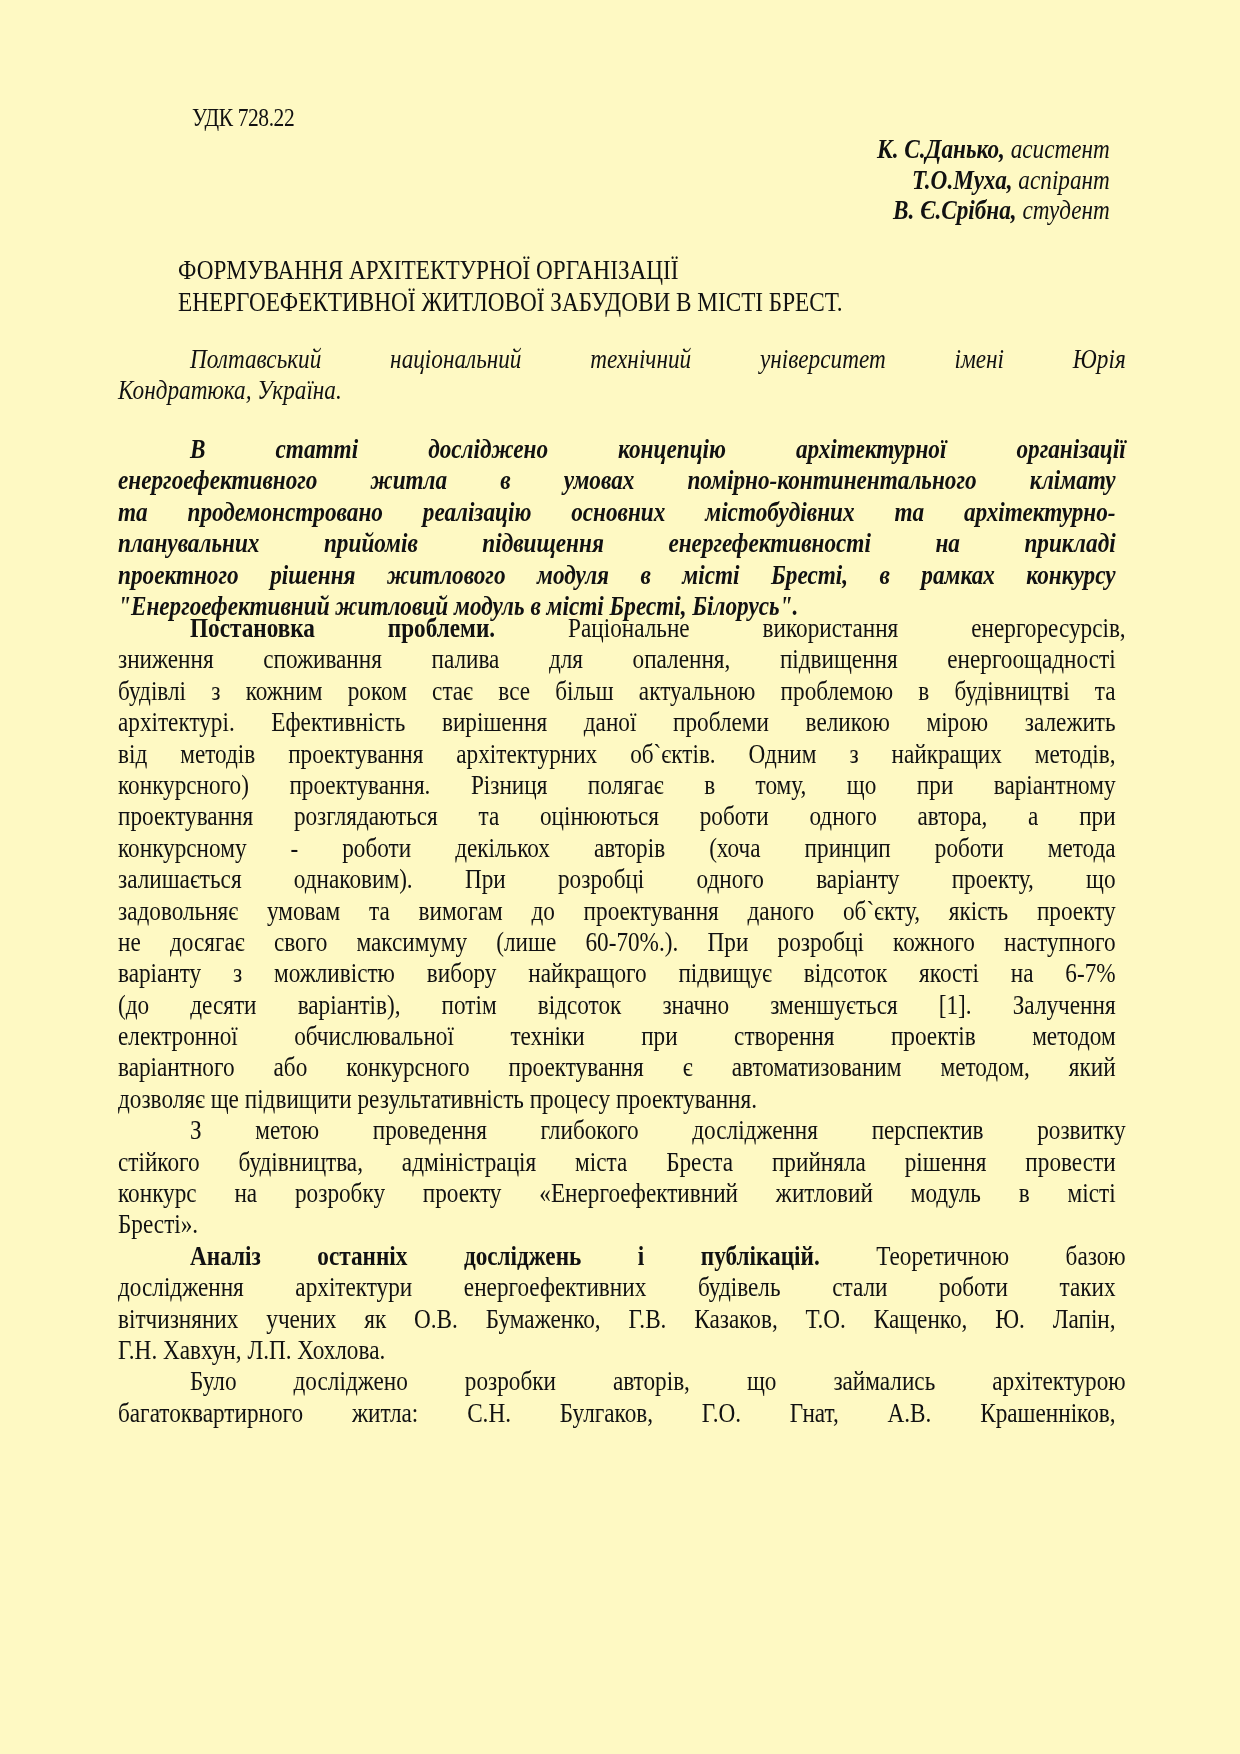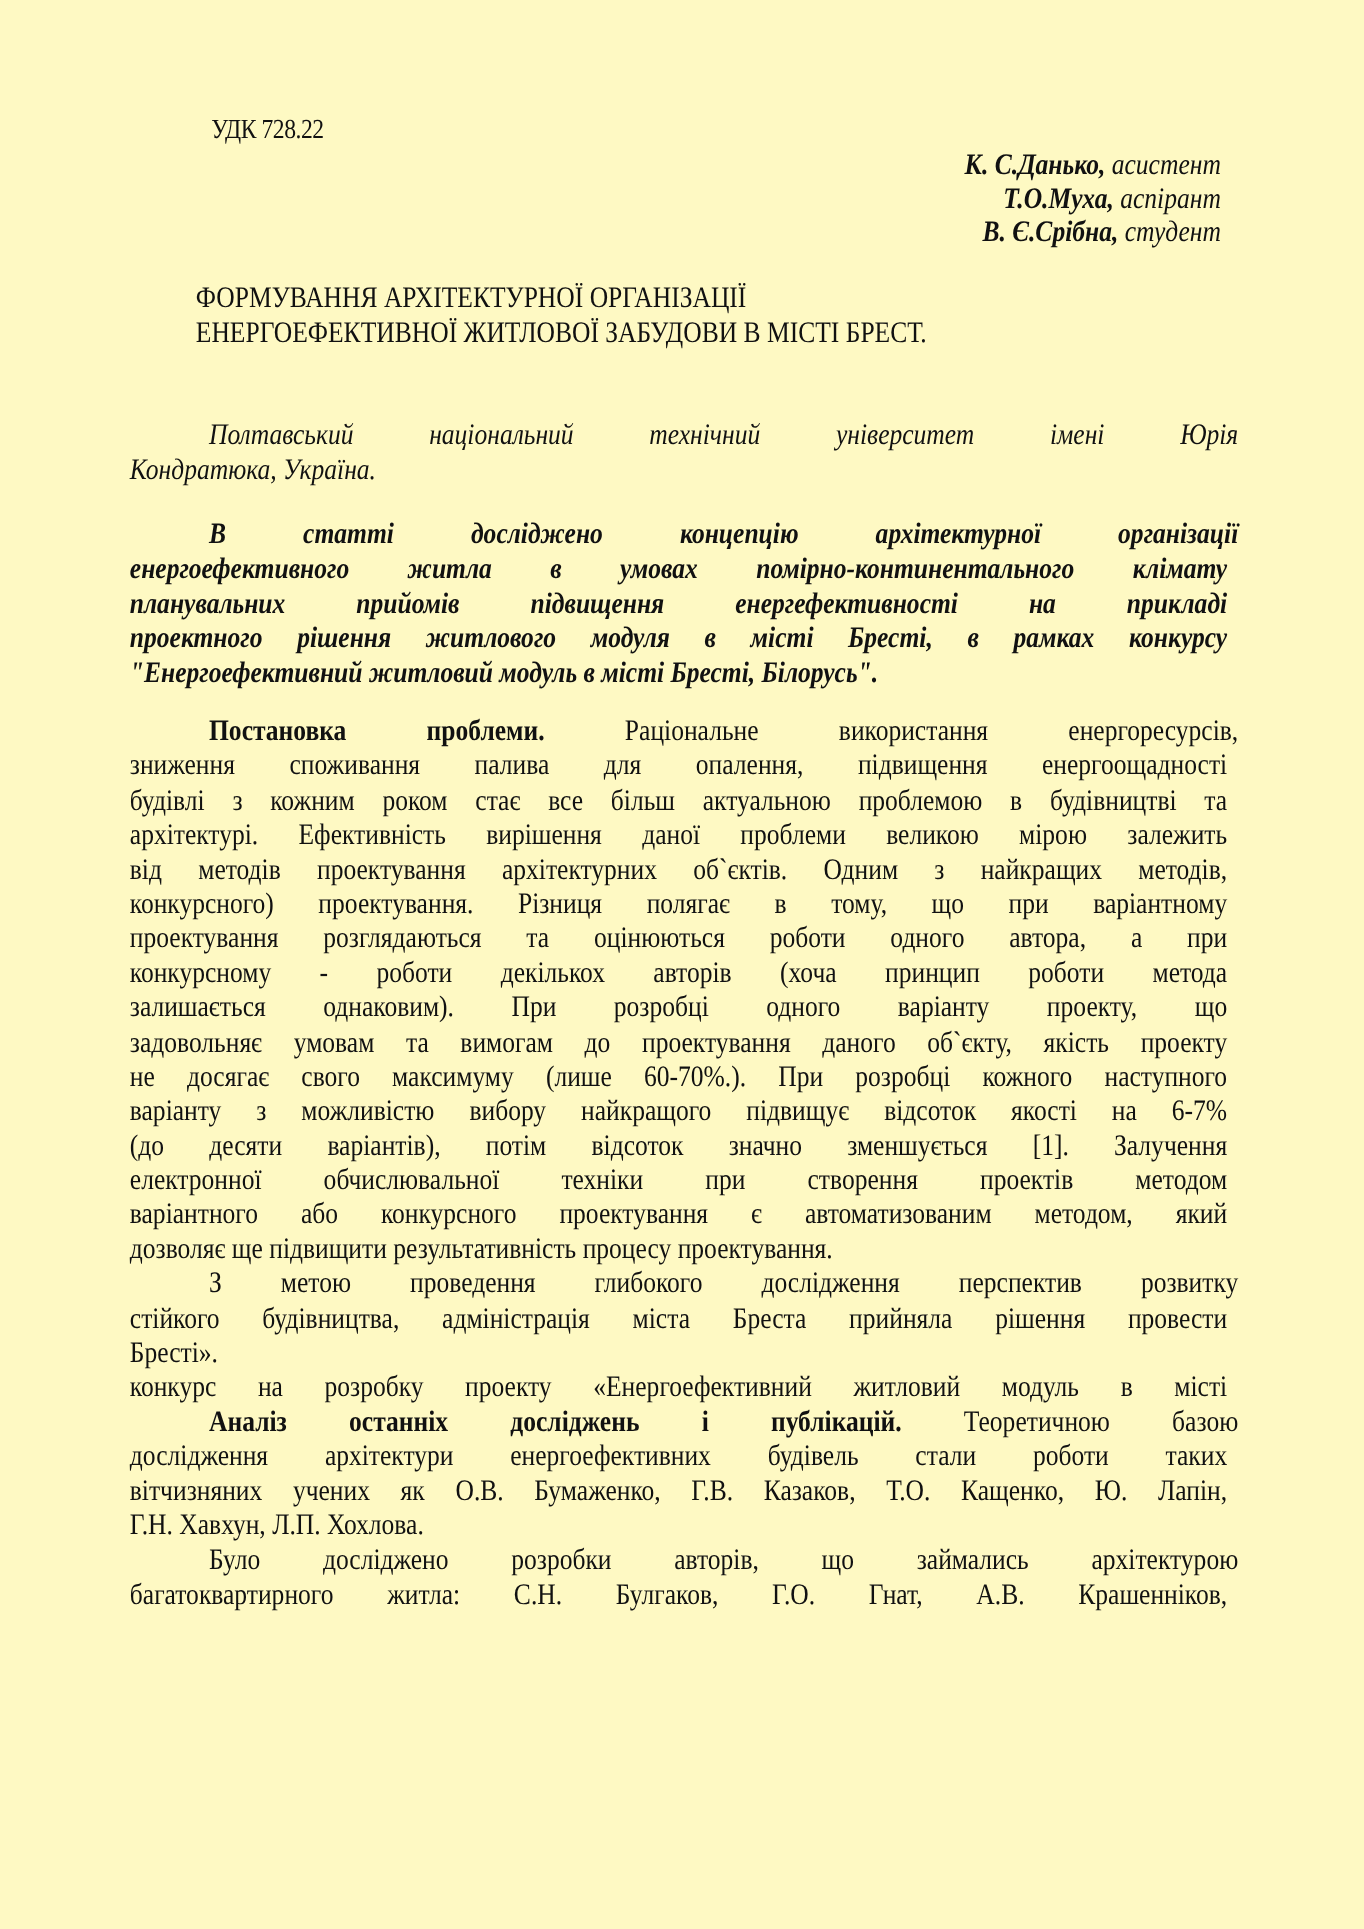--- a/index.html
+++ b/index.html
@@ -5,21 +5,21 @@
   html, body { margin: 0; padding: 0; background: #ffffff; }
   body { width: 1240px; height: 1754px; position: relative; overflow: hidden; color: #111; }
   .page { position: absolute; left: 0; top: 0; width: 1240px; height: 1754px; background: #fef9c3; }
   .serif { font-family: "Liberation Serif", "DejaVu Serif", serif; }
   .udk { position: absolute; left: 192px; top: 104px; font-size: 25px; letter-spacing: -0.5px; transform: scaleX(0.86); transform-origin: left top; }
   .authors { position: absolute; right: 130px; top: 134px; text-align: right; font-style: italic; }
   .author { font-size: 27px; line-height: 30.5px; transform: scaleX(0.86); transform-origin: right top; white-space: nowrap; }
   .author b { font-weight: bold; }
   .title { position: absolute; left: 108px; width: 1000px; top: 254px; text-align: left; }
   .title-line { font-size: 27px; line-height: 32px; white-space: nowrap; transform: scaleX(0.86); transform-origin: center top; }
-  .block { position: absolute; left: 118px; width: 998px; margin-top: 36px; }
+  .block { position: absolute; left: 118px; width: 998px; }
   .ln { font-size: 27px; line-height: 31.4px; height: 31.4px; white-space: nowrap; overflow: visible; }
   .ln span.fit { display: block; width: 1160px; transform: scaleX(0.86); transform-origin: left top; text-align: justify; text-align-last: justify; }
   .ln.last span.fit { text-align: left; text-align-last: left; }
   .ln.indent span.fit { width: 1088px; margin-left: 72px; }
   .ln.indent { }
   .it { font-style: italic; }
   .bi { font-style: italic; font-weight: bold; }
   .aff { top: 344px; }
   .abs { top: 434px; }
   .body1 { top: 613px; }
@@ -50,20 +50,23 @@
         <span class="fit">Кондратюка, Україна.</span>
       </div>
   </div>
 
   <div class="block abs bi">
     <div class="ln indent">
         <span class="fit">В статті досліджено концепцію архітектурної організації</span>
       </div>
     <div class="ln">
         <span class="fit">енергоефективного житла в умовах помірно-континентального клімату</span>
+      </div>
+    <div class="ln">
+        <span class="fit">та продемонстровано реалізацію основних містобудівних та архітектурно-</span>
       </div>
     <div class="ln">
         <span class="fit">планувальних прийомів підвищення енергефективності на прикладі</span>
       </div>
     <div class="ln">
         <span class="fit">проектного рішення житлового модуля в місті Бресті, в рамках конкурсу</span>
       </div>
     <div class="ln last">
         <span class="fit">"Енергоефективний житловий модуль в місті Бресті, Білорусь".</span>
       </div>
@@ -119,25 +122,25 @@
     <div class="ln last">
         <span class="fit">дозволяє ще підвищити результативність процесу проектування.</span>
       </div>
 
     <div class="ln indent">
         <span class="fit">З метою проведення глибокого дослідження перспектив розвитку</span>
       </div>
     <div class="ln">
         <span class="fit">стійкого будівництва, адміністрація міста Бреста прийняла рішення провести</span>
       </div>
+    <div class="ln">
+        <span class="fit">конкурс на розробку проекту «Енергоефективний житловий модуль в місті</span>
+      </div>
     <div class="ln last">
         <span class="fit">Бресті».</span>
-      </div>
-    <div class="ln">
-        <span class="fit">конкурс на розробку проекту «Енергоефективний житловий модуль в місті</span>
       </div>
 
     <div class="ln indent">
         <span class="fit"><b>Аналіз останніх досліджень і публікацій.</b><span> Теоретичною базою</span></span>
       </div>
     <div class="ln">
         <span class="fit">дослідження архітектури енергоефективних будівель стали роботи таких</span>
       </div>
     <div class="ln">
         <span class="fit">вітчизняних учених як О.В. Бумаженко, Г.В. Казаков, Т.О. Кащенко, Ю. Лапін,</span>

